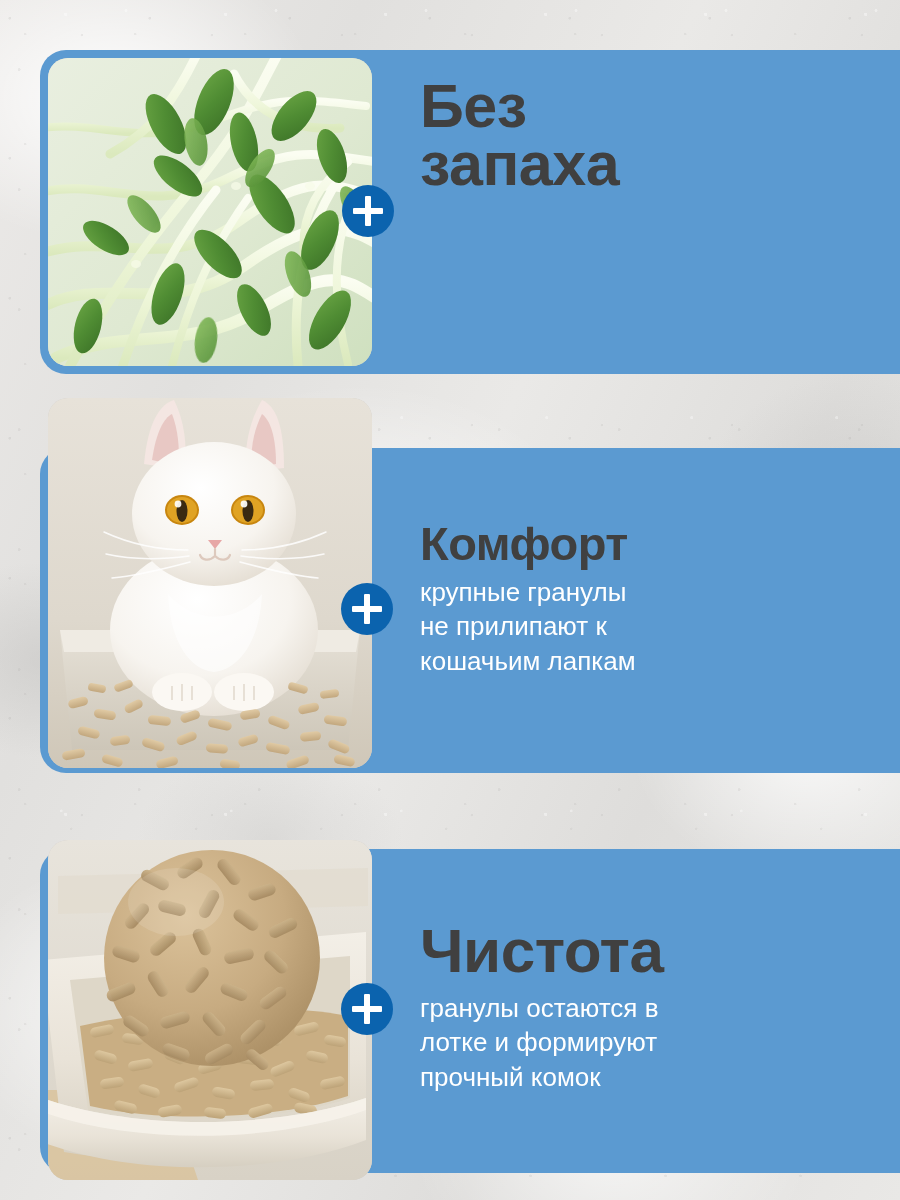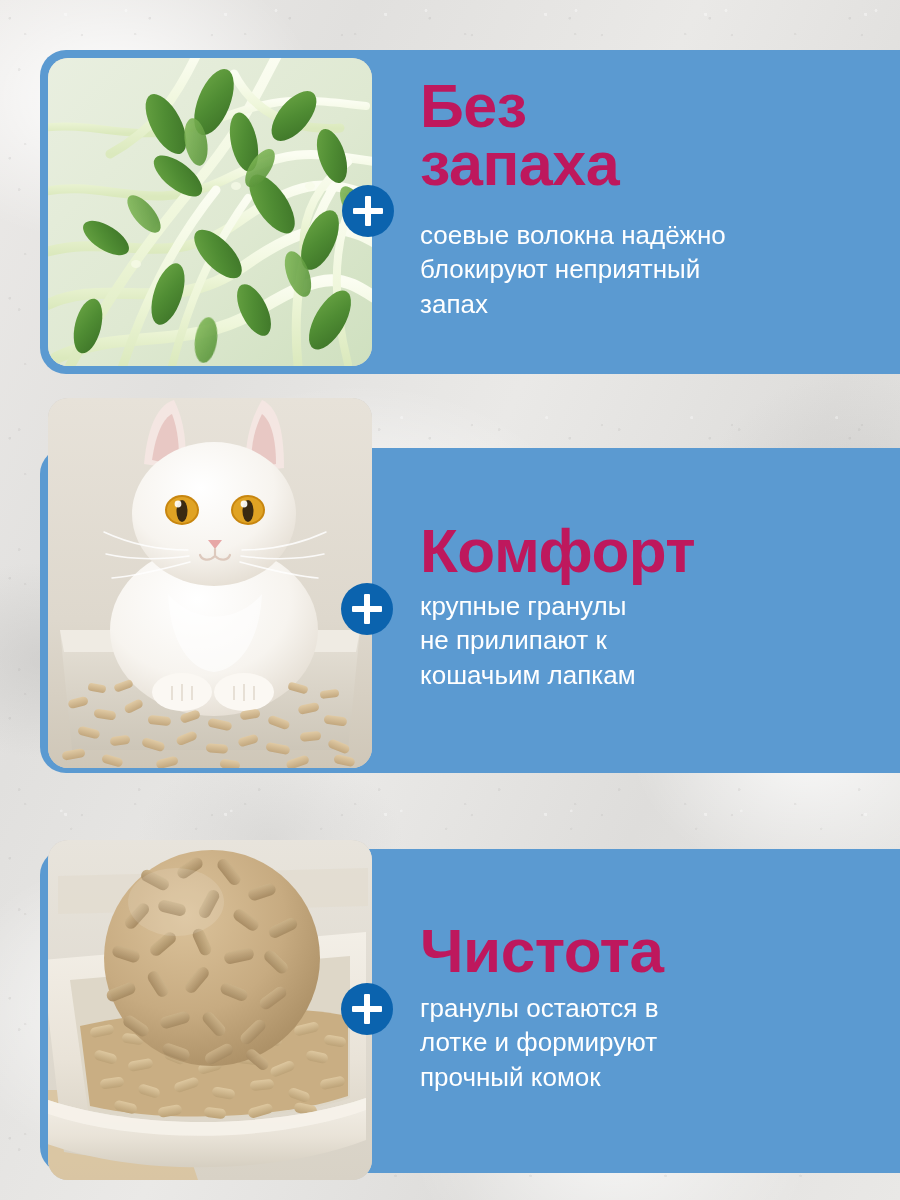--- a/index.html
+++ b/index.html
@@ -107,29 +107,29 @@
     left: 420px;
     right: 14px;
     z-index: 4;
   }
   #text-1 { top: 78px; }
   #text-2 { top: 522px; }
   #text-3 { top: 922px; }
 
   .headline {
     margin: 0;
-    color: #be185d;
+    color: #404040;
     font-size: 62px;
     line-height: 0.95;
     font-weight: bold;
     letter-spacing: -0.5px;
     white-space: pre-line;
   }
   #text-1 .headline { font-size: 61px; }
-  #text-2 .headline { font-size: 62px; }
+  #text-2 .headline { font-size: 47px; }
   #text-3 .headline { font-size: 62px; }
 
   .subtext {
     margin: 0;
     color: #ffffff;
     font-size: 26px;
     line-height: 1.33;
     font-weight: normal;
     white-space: pre-line;
   }
@@ -217,23 +217,20 @@
         <ellipse cx="140" cy="170" rx="4" ry="3"></ellipse>
       </g>
     </svg>
   </div>
 
   <div class="plus-badge" id="badge-1"></div>
 
   <div class="text-block" id="text-1">
     <h2 class="headline">Без
 запаха</h2>
-    <p class="subtext">соевые волокна надёжно
-блокируют неприятный
-запах</p>
   </div>
 
   <div class="panel" id="panel-2"></div>
 
   <div class="photo" id="photo-2">
     <svg viewBox="0 0 324 370" preserveAspectRatio="xMidYMid slice" aria-hidden="true">
       <defs>
         <linearGradient id="catBg" x1="0" y1="0" x2="0" y2="1">
           <stop offset="0%" stop-color="#e7e2d9"></stop>
           <stop offset="60%" stop-color="#ded8cd"></stop>

